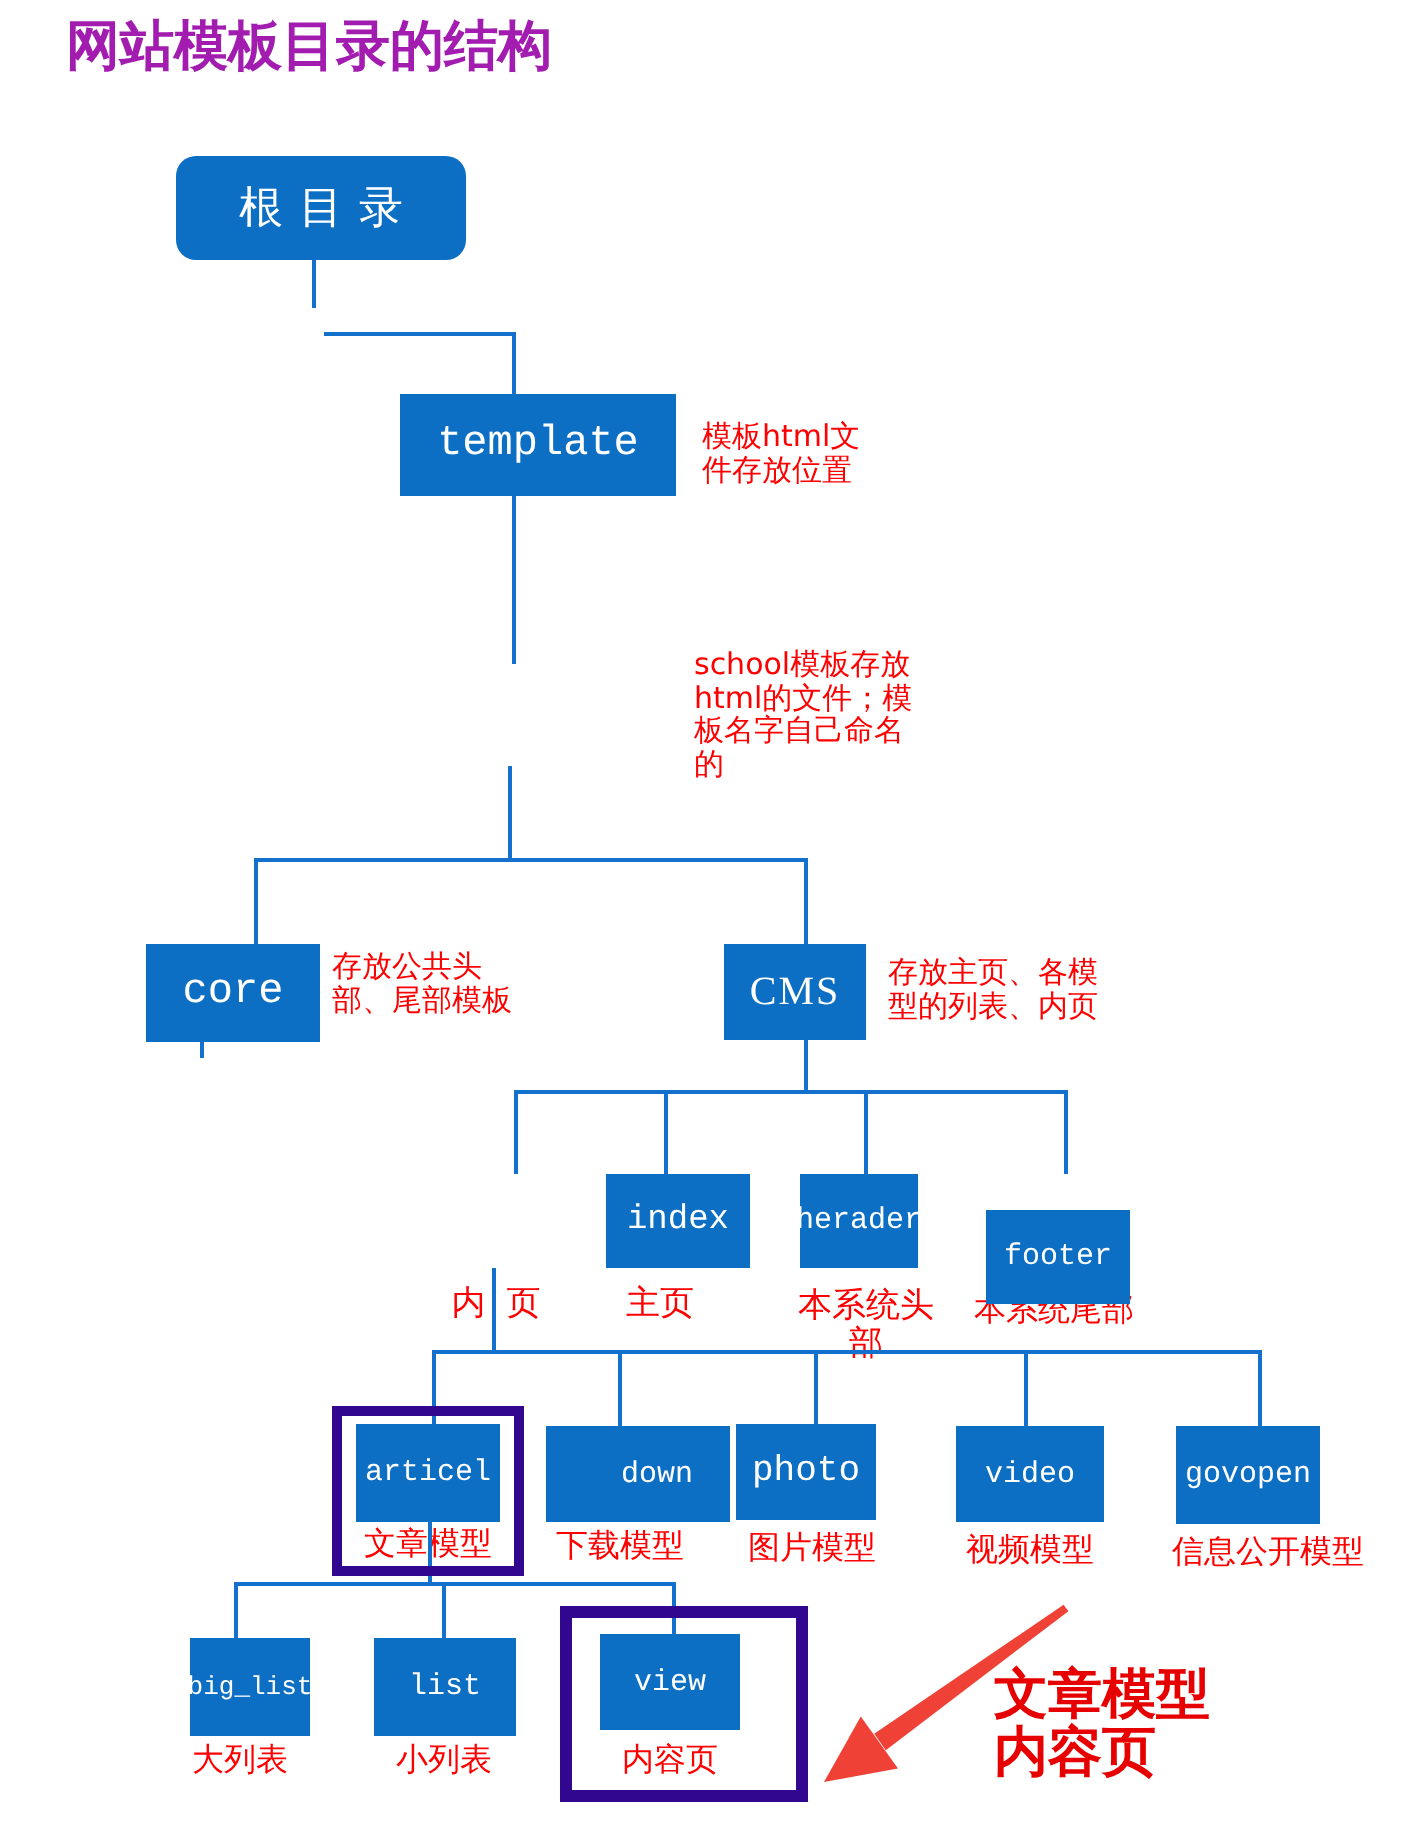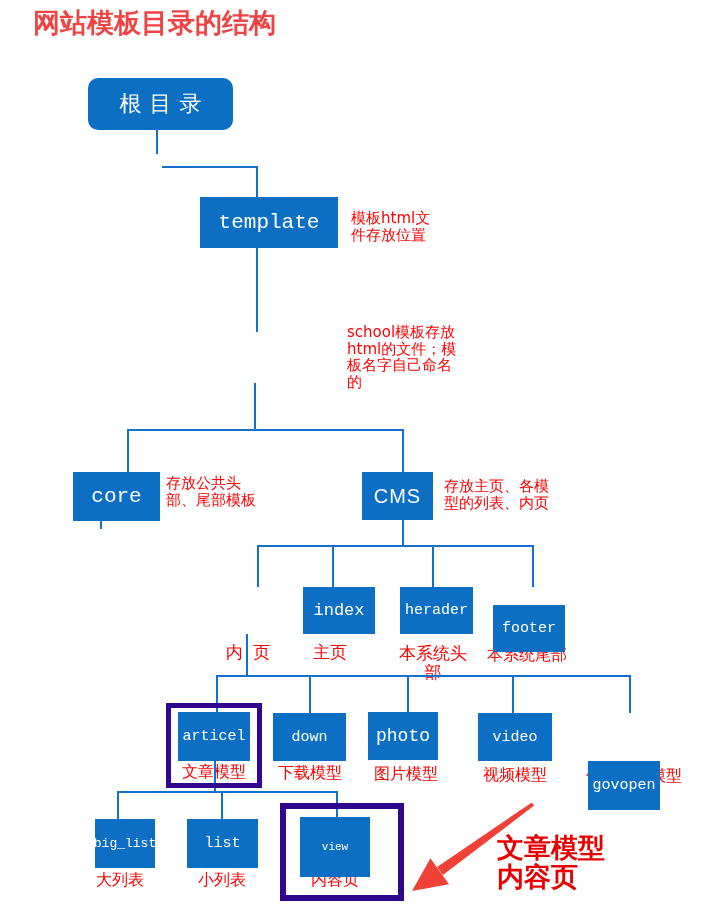--- a/index.html
+++ b/index.html
@@ -1,25 +1,25 @@
 <!DOCTYPE html>
 <html><head>
 <meta charset="utf-8">
 <style>
   html,body{margin:0;padding:0;background:#fff;}
   .stage{position:relative;width:705px;height:922px;background:#ffffff;overflow:hidden;
          font-family:"DejaVu Sans", sans-serif;}
-  .title{position:absolute;left:33px;top:5px;font-size:27px;font-weight:bold;color:#ef4444;
+  .title{position:absolute;left:33px;top:5px;font-size:27px;font-weight:bold;color:#a21caf;
          font-family:"DejaVu Sans", sans-serif;letter-spacing:0px;z-index:5;}
   svg.wires{position:absolute;left:0;top:0;z-index:2;pointer-events:none;}
   svg.arrowlayer{position:absolute;left:0;top:0;z-index:6;pointer-events:none;}
   .node{position:absolute;background:#0d6fc4;color:#ffffff;display:flex;align-items:center;
         justify-content:center;font-family:"Liberation Mono", monospace;z-index:3;}
   .cjk-node{font-family:"DejaVu Sans", sans-serif;font-size:22px;letter-spacing:8px;padding-left:8px;border-radius:10px;}
-  .serif-node{font-family:Liberation Sans, sans-serif;font-size:20px;letter-spacing:1px;}
+  .serif-node{font-family:Liberation Serif, serif;font-size:20px;letter-spacing:1px;}
   .caption{position:absolute;color:#fe0000;text-align:center;z-index:1;line-height:1.1;}
   .gapcap{word-spacing:5px;}
   .note{position:absolute;color:#fe0000;font-size:15px;line-height:16.5px;white-space:pre-line;z-index:1;}
   .frame{position:absolute;border:5px solid #31078f;background:transparent;z-index:4;}
   .callout{position:absolute;left:497px;top:833px;color:#e60000;font-weight:bold;font-size:27px;
            line-height:29px;white-space:pre-line;z-index:6;}
 </style>
 </head>
 <body>
 
@@ -57,30 +57,30 @@
       <line x1="222" y1="791" x2="222" y2="819"></line>
       <line x1="337" y1="791" x2="337" y2="817"></line>
     </g>
   </svg>
 
   <div class="node cjk-node" style="left:88px;top:78px;width:137px;height:52px;">根目录</div>
   <div class="node" style="left:200px;top:197px;width:138px;height:51px;font-size:21px;">template</div>
   <div class="node" style="left:73px;top:472px;width:87px;height:49px;font-size:21px;">core</div>
   <div class="node serif-node" style="left:362px;top:472px;width:71px;height:48px;">CMS</div>
   <div class="node" style="left:303px;top:587px;width:72px;height:47px;font-size:17px;text-align:center;">index</div>
-  <div class="node" style="left:400px;top:587px;width:73px;height:47px;font-size:15px;">herader</div>
+  <div class="node" style="left:400px;top:587px;width:59px;height:47px;font-size:15px;">herader</div>
   <div class="node" style="left:493px;top:587px;width:72px;height:47px;font-size:15px;margin-top:18px;">footer</div>
   <div class="node" style="left:178px;top:712px;width:72px;height:49px;font-size:15px;">articel</div>
-  <div class="node" style="left:273px;top:713px;width:73px;height:48px;font-size:15px;">down</div>
+  <div class="node" style="left:273px;top:713px;width:73px;height:48px;font-size:15px;padding-left:19px;">down</div>
   <div class="node" style="left:368px;top:712px;width:70px;height:48px;font-size:18px;">photo</div>
   <div class="node" style="left:478px;top:713px;width:74px;height:48px;font-size:15px;">video</div>
-  <div class="node" style="left:588px;top:713px;width:72px;height:49px;font-size:15px;margin-top:48px;">govopen</div>
+  <div class="node" style="left:588px;top:713px;width:72px;height:49px;font-size:15px;">govopen</div>
   <div class="node" style="left:83px;top:819px;width:60px;height:49px;font-size:13px;margin-left:12px;">big_list</div>
   <div class="node" style="left:187px;top:819px;width:71px;height:49px;font-size:15px;">list</div>
-  <div class="node" style="left:300px;top:817px;width:70px;height:60px;font-size:11px;">view</div>
+  <div class="node" style="left:300px;top:817px;width:70px;height:48px;font-size:15px;">view</div>
 
   <div class="frame" style="left:166px;top:703px;width:86px;height:75px;"></div>
   <div class="frame" style="left:280px;top:803px;width:112px;height:86px;border-width:6px;"></div>
 
   <div class="caption gapcap" style="left:211px;top:643px;width:74px;font-size:17px;">内 页</div>
   <div class="caption" style="left:295px;top:643px;width:70px;font-size:17px;">主页</div>
   <div class="caption" style="left:392px;top:644px;width:82px;font-size:17px;">本系统头部</div>
   <div class="caption" style="left:486px;top:646px;width:82px;font-size:16px;">本系统尾部</div>
   <div class="caption" style="left:178px;top:763px;width:72px;font-size:16px;">文章模型</div>
   <div class="caption" style="left:272px;top:764px;width:76px;font-size:16px;">下载模型</div>

